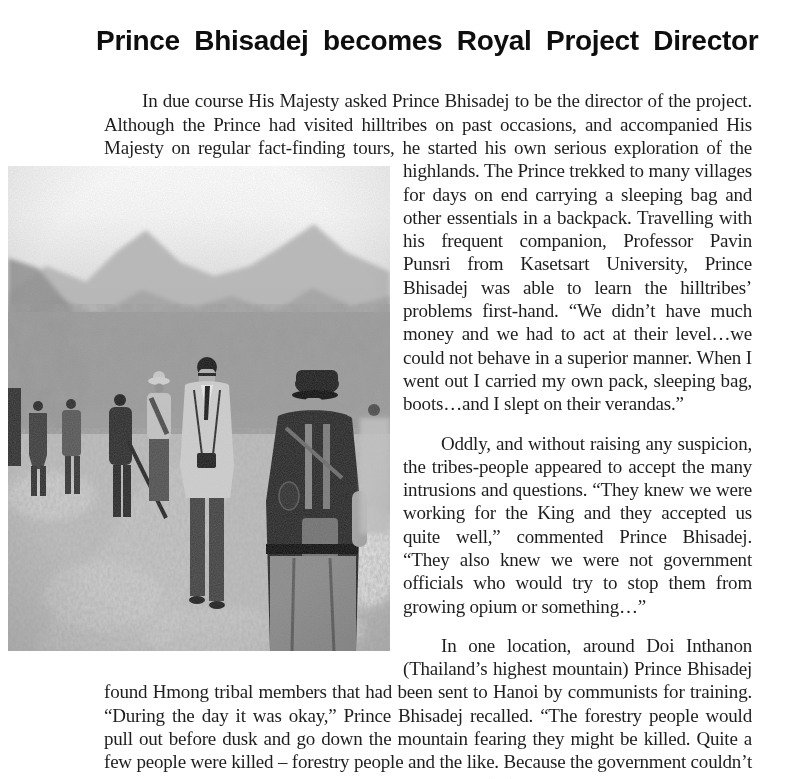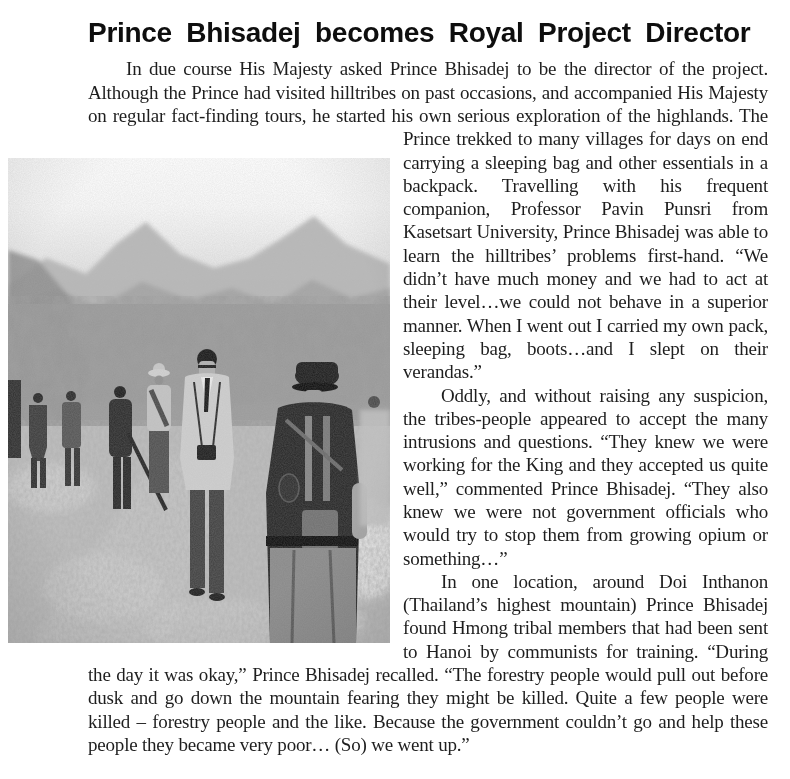--- a/index.html
+++ b/index.html
@@ -6,41 +6,41 @@
   body {
     width: 790px; height: 779px;
     background: #ffffff;
     font-family: "Liberation Serif", serif;
     color: #1e1e1e;
     overflow: hidden;
   }
   .page { position: relative; width: 790px; height: 779px; background: #ffffff; }
 
   .title {
-    margin: 0;
+    margin: 8px;
     padding: 17px 20px 0 88px;
     font-family: "Liberation Sans", sans-serif;
     font-weight: bold;
     font-size: 28px;
     line-height: 1.12;
     letter-spacing: -0.3px;
     word-spacing: 7px;
     color: #0e0e0e;
     white-space: nowrap;
   }
 
   .article {
     padding: 9px 22px 0 88px;
     font-size: 19px;
     line-height: 23.3px;
     letter-spacing: -0.2px;
     text-align: justify;
     color: #1e1e1e;
   }
-  .article p { margin: 0; text-indent: 38px; }
+  .article p { margin: 16px; text-indent: 38px; }
 
   
   .shaper {
     float: left;
     width: 315px;
     height: 597px;
     shape-outside: inset(93px 0 0 0);
   }
 
   .photo {

